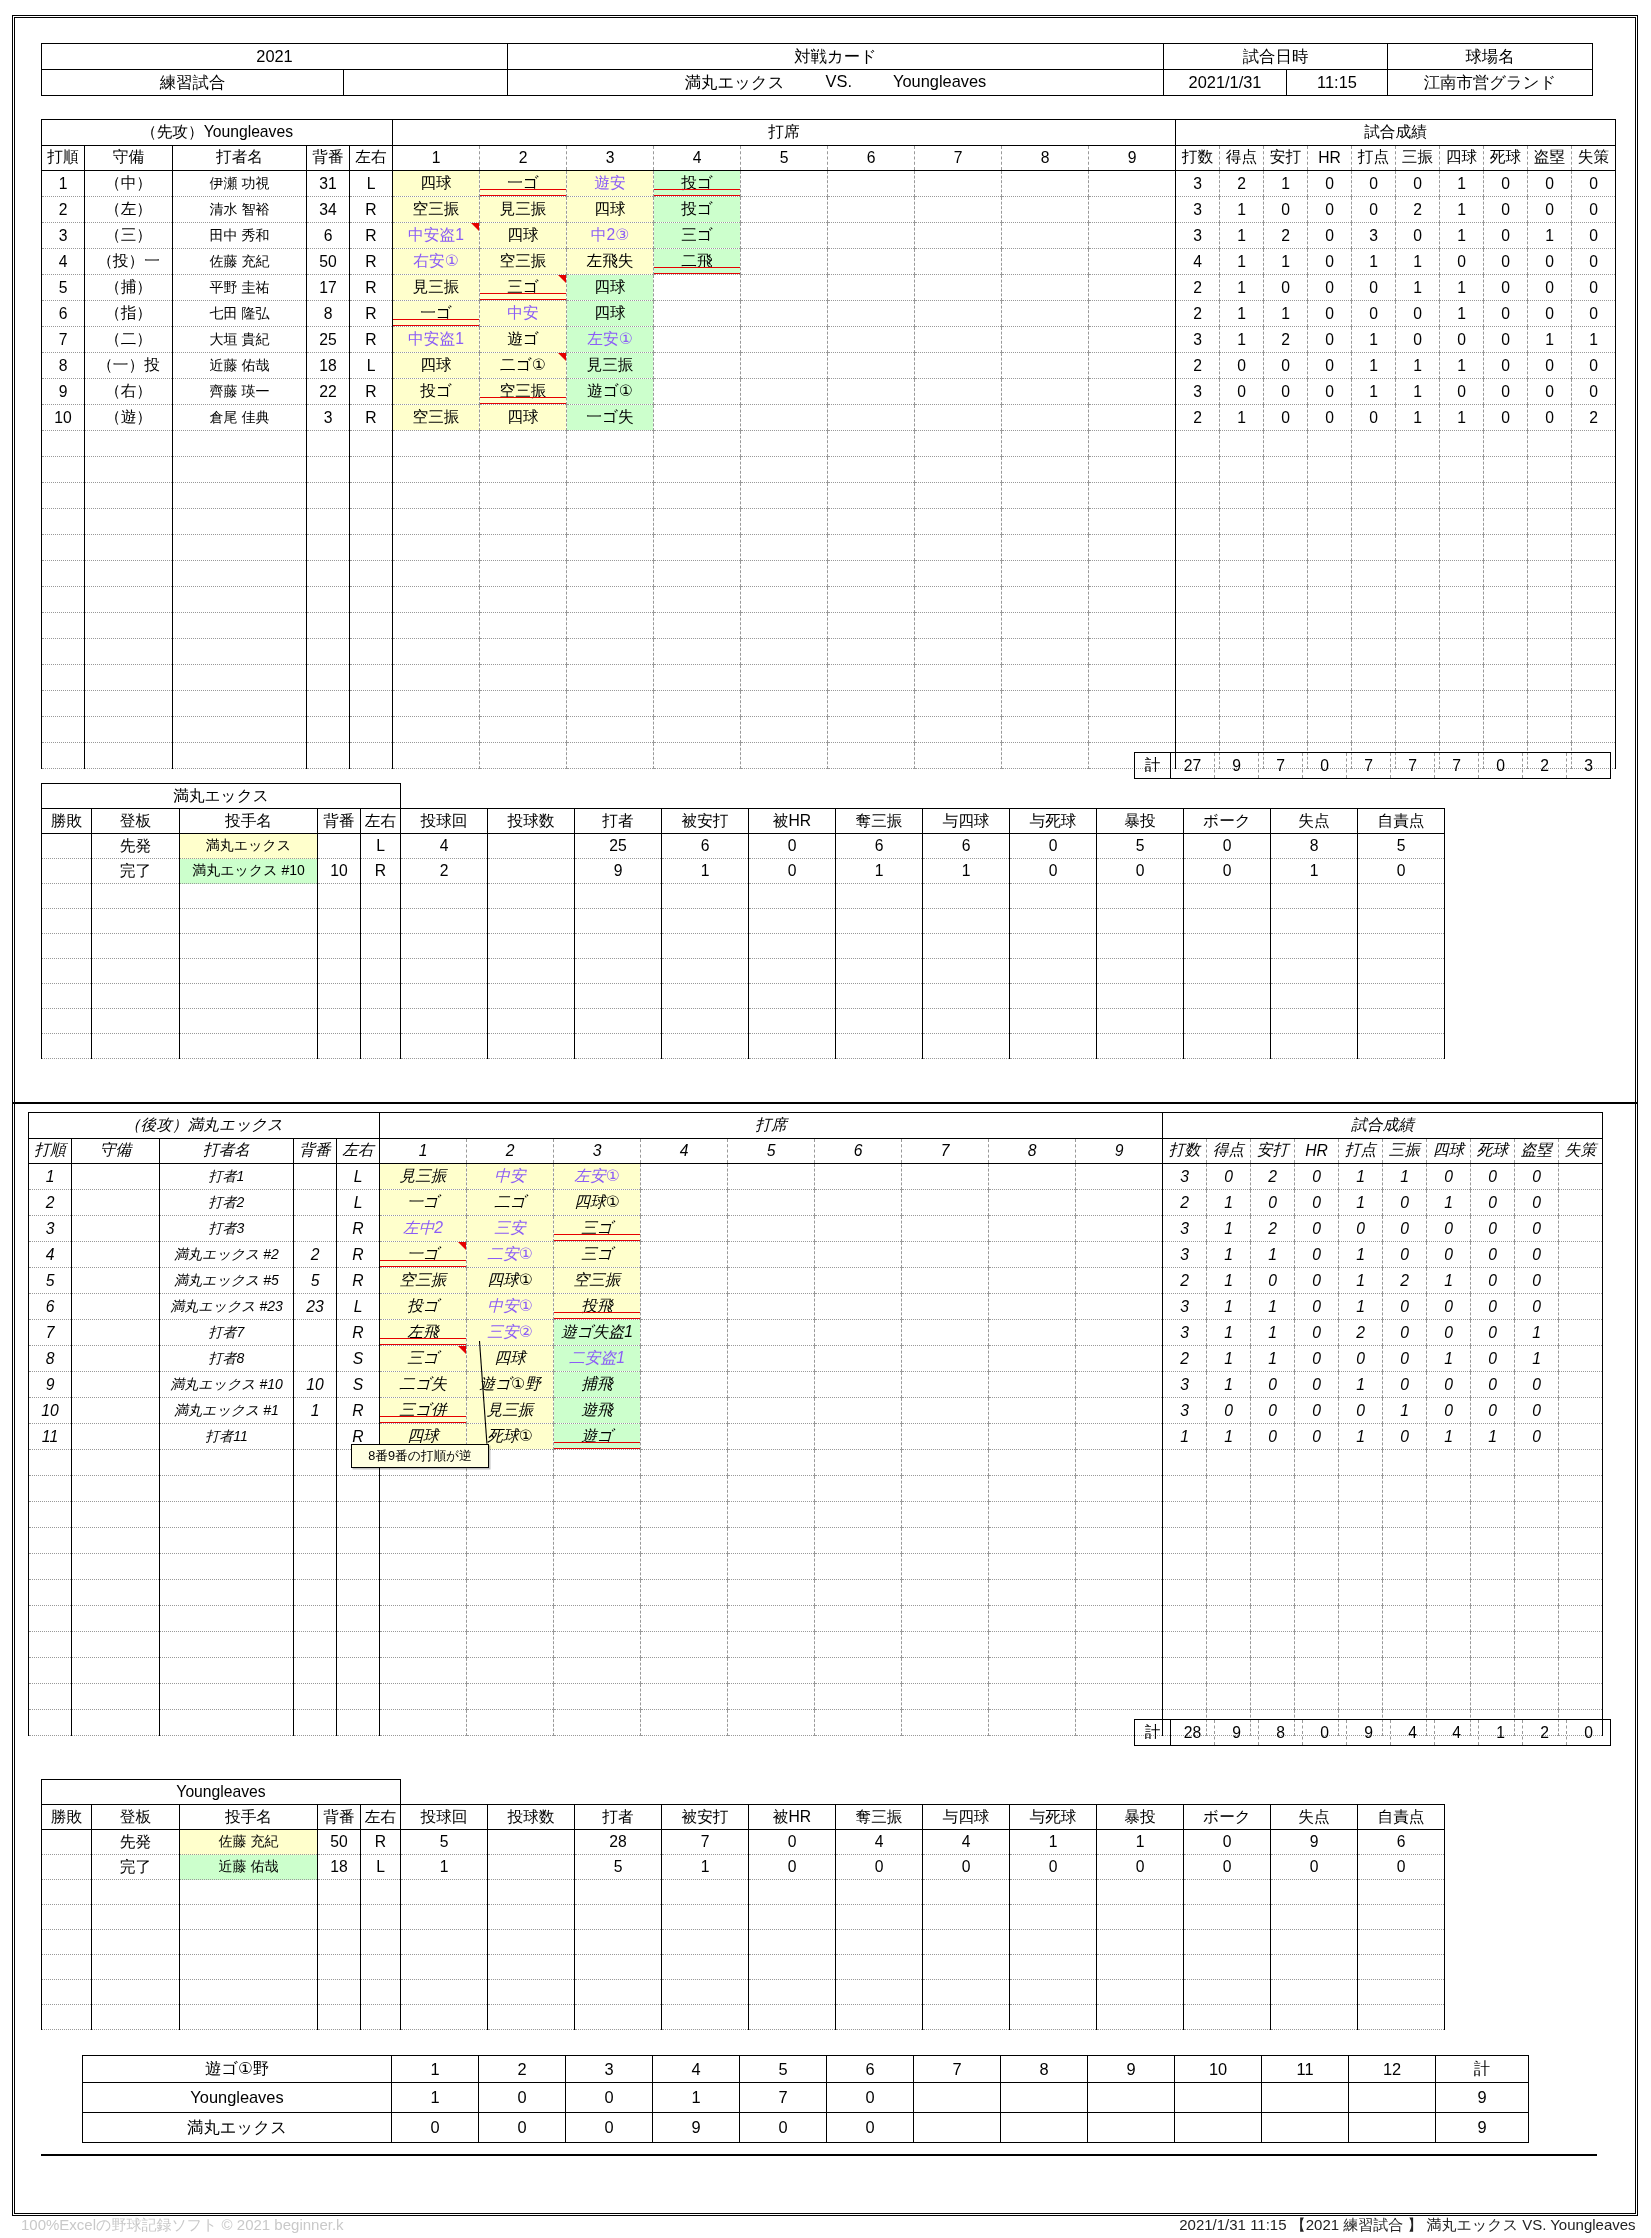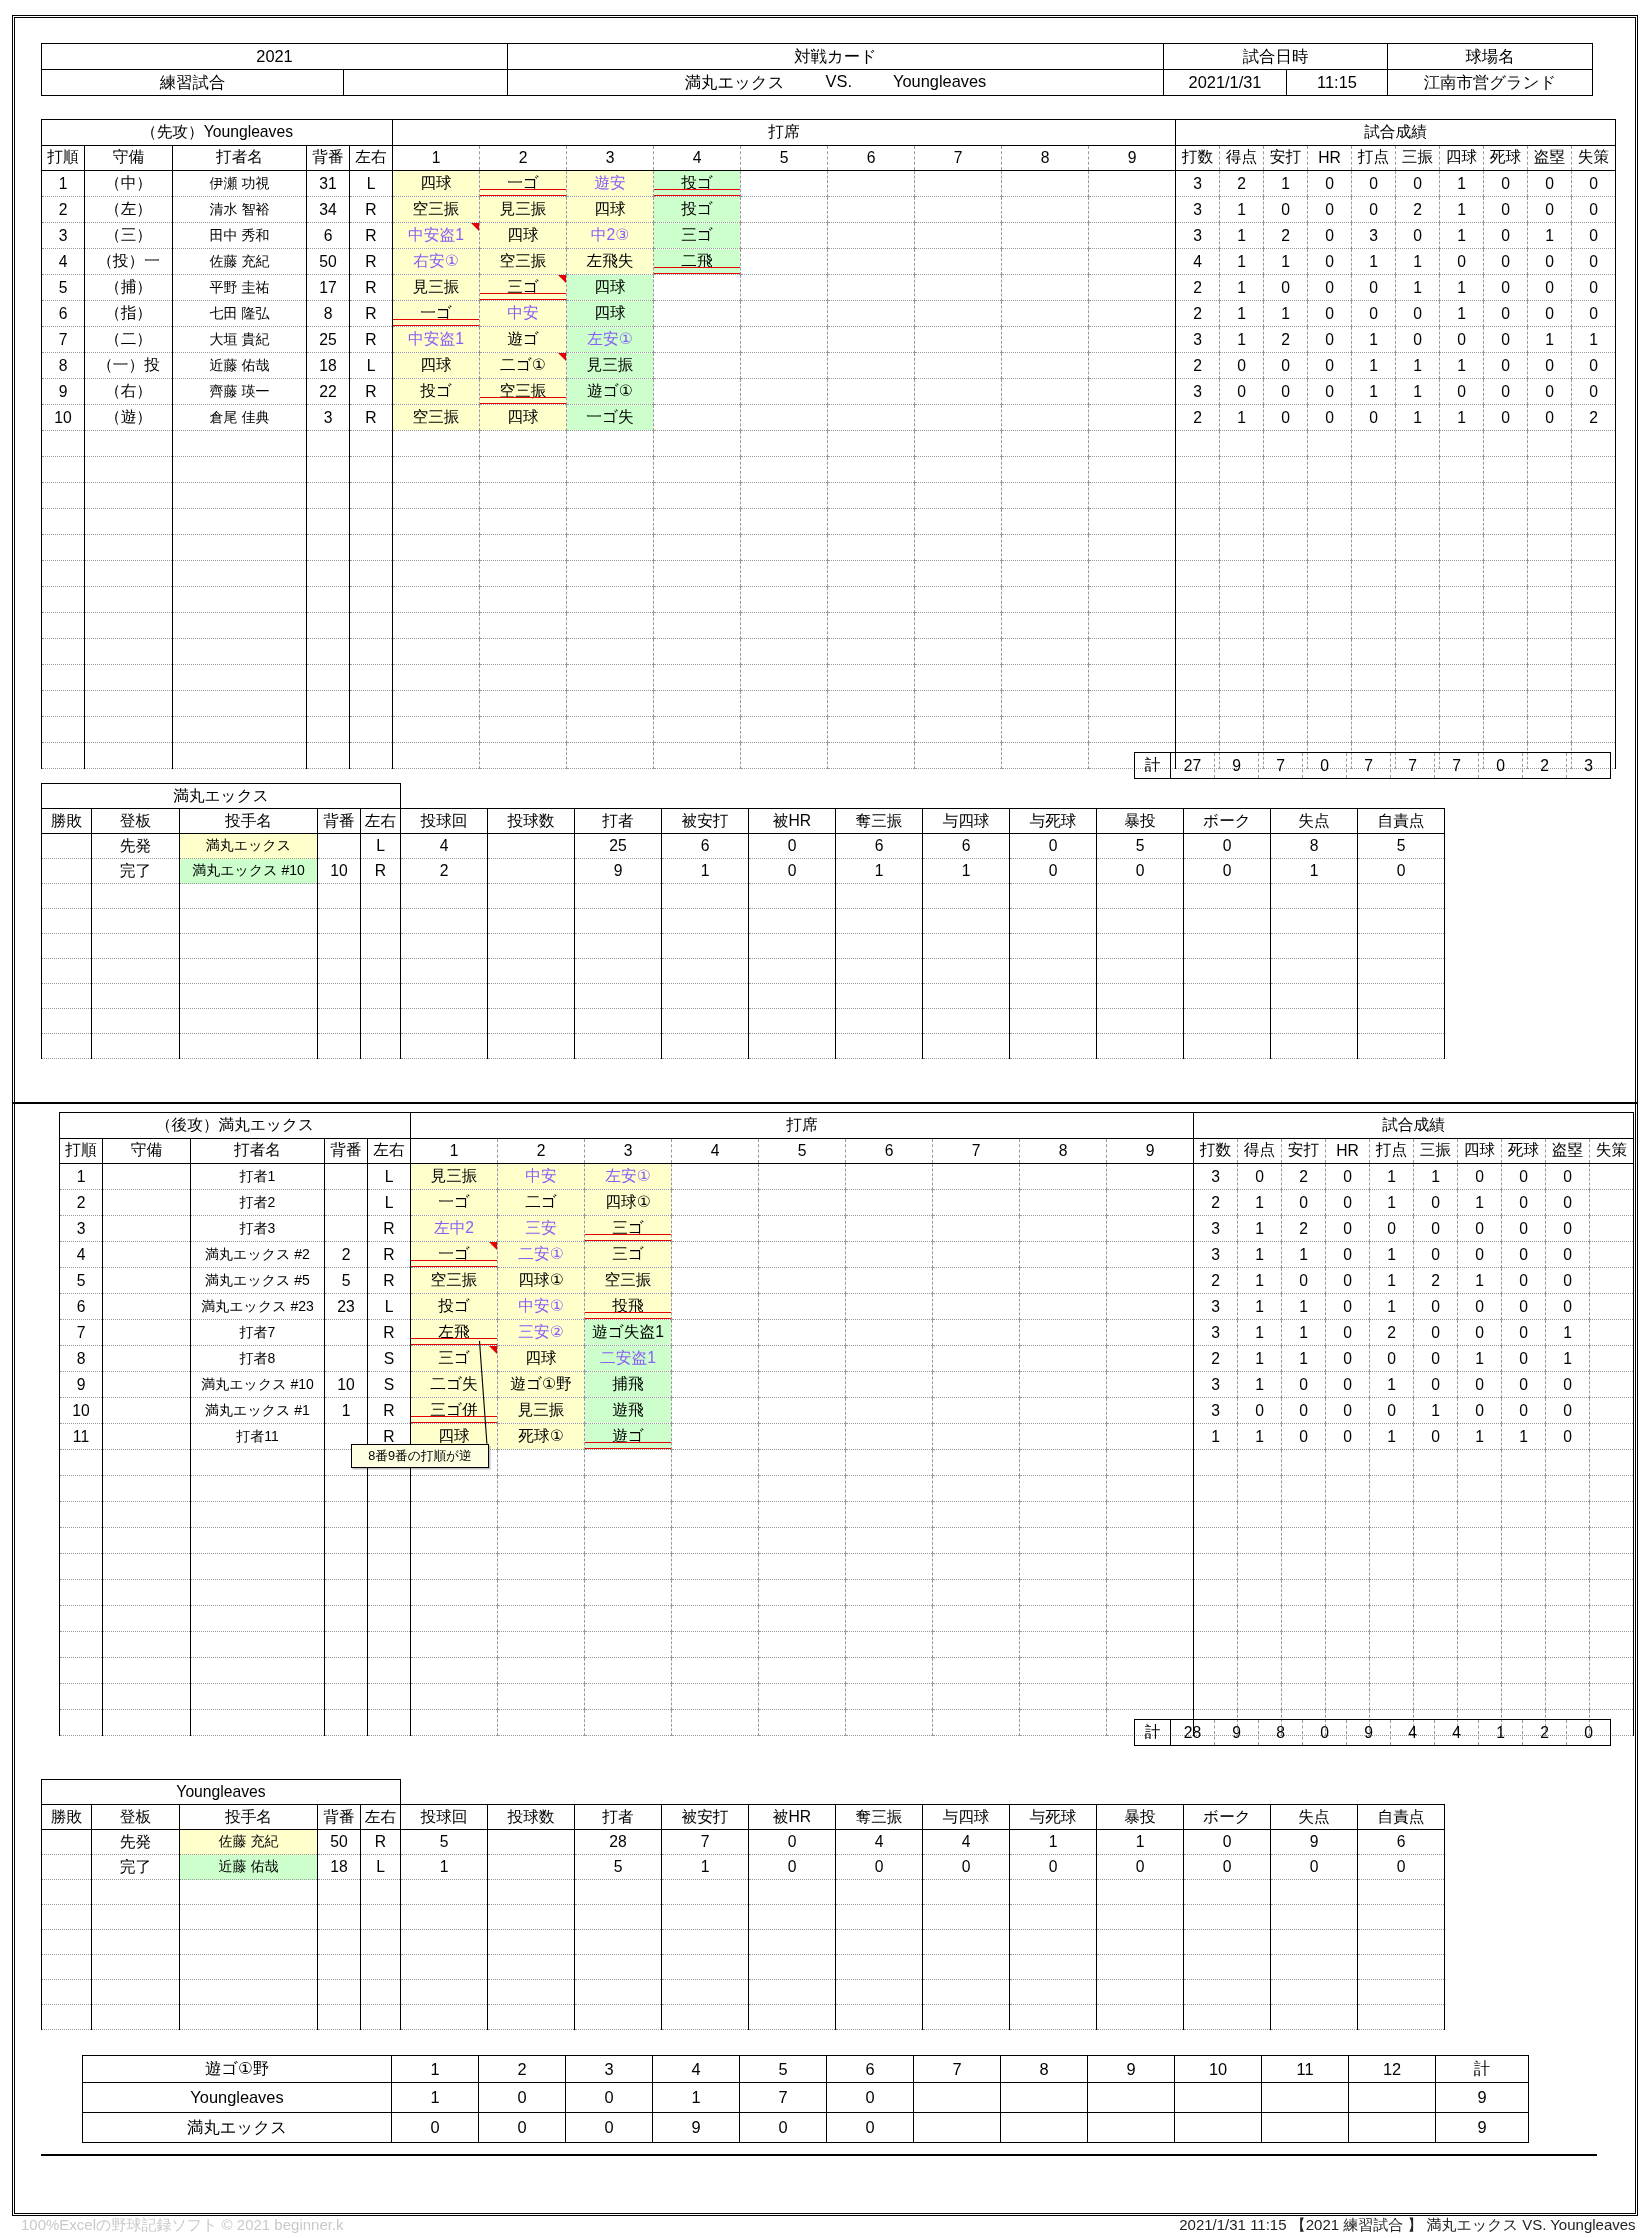--- a/index.html
+++ b/index.html
@@ -1006,21 +1006,21 @@
             <td></td>
             <td></td>
             <td></td>
             <td></td>
             <td></td>
           </tr>
         </tbody>
       </table>
     </div>
 
-  <div id="bat2" class="abs" style="left:59px;top:1112px;">
+  <div id="bat2" class="abs" style="left:28px;top:1112px;font-style:italic;">
       <table class="bt">
         <colgroup>
           <col style="width: 43px;">
           <col style="width: 88px;">
           <col style="width: 134px;">
           <col style="width: 43px;">
           <col style="width: 43px;">
           <col style="width: 87px;">
           <col style="width: 87px;">
           <col style="width: 87px;">

